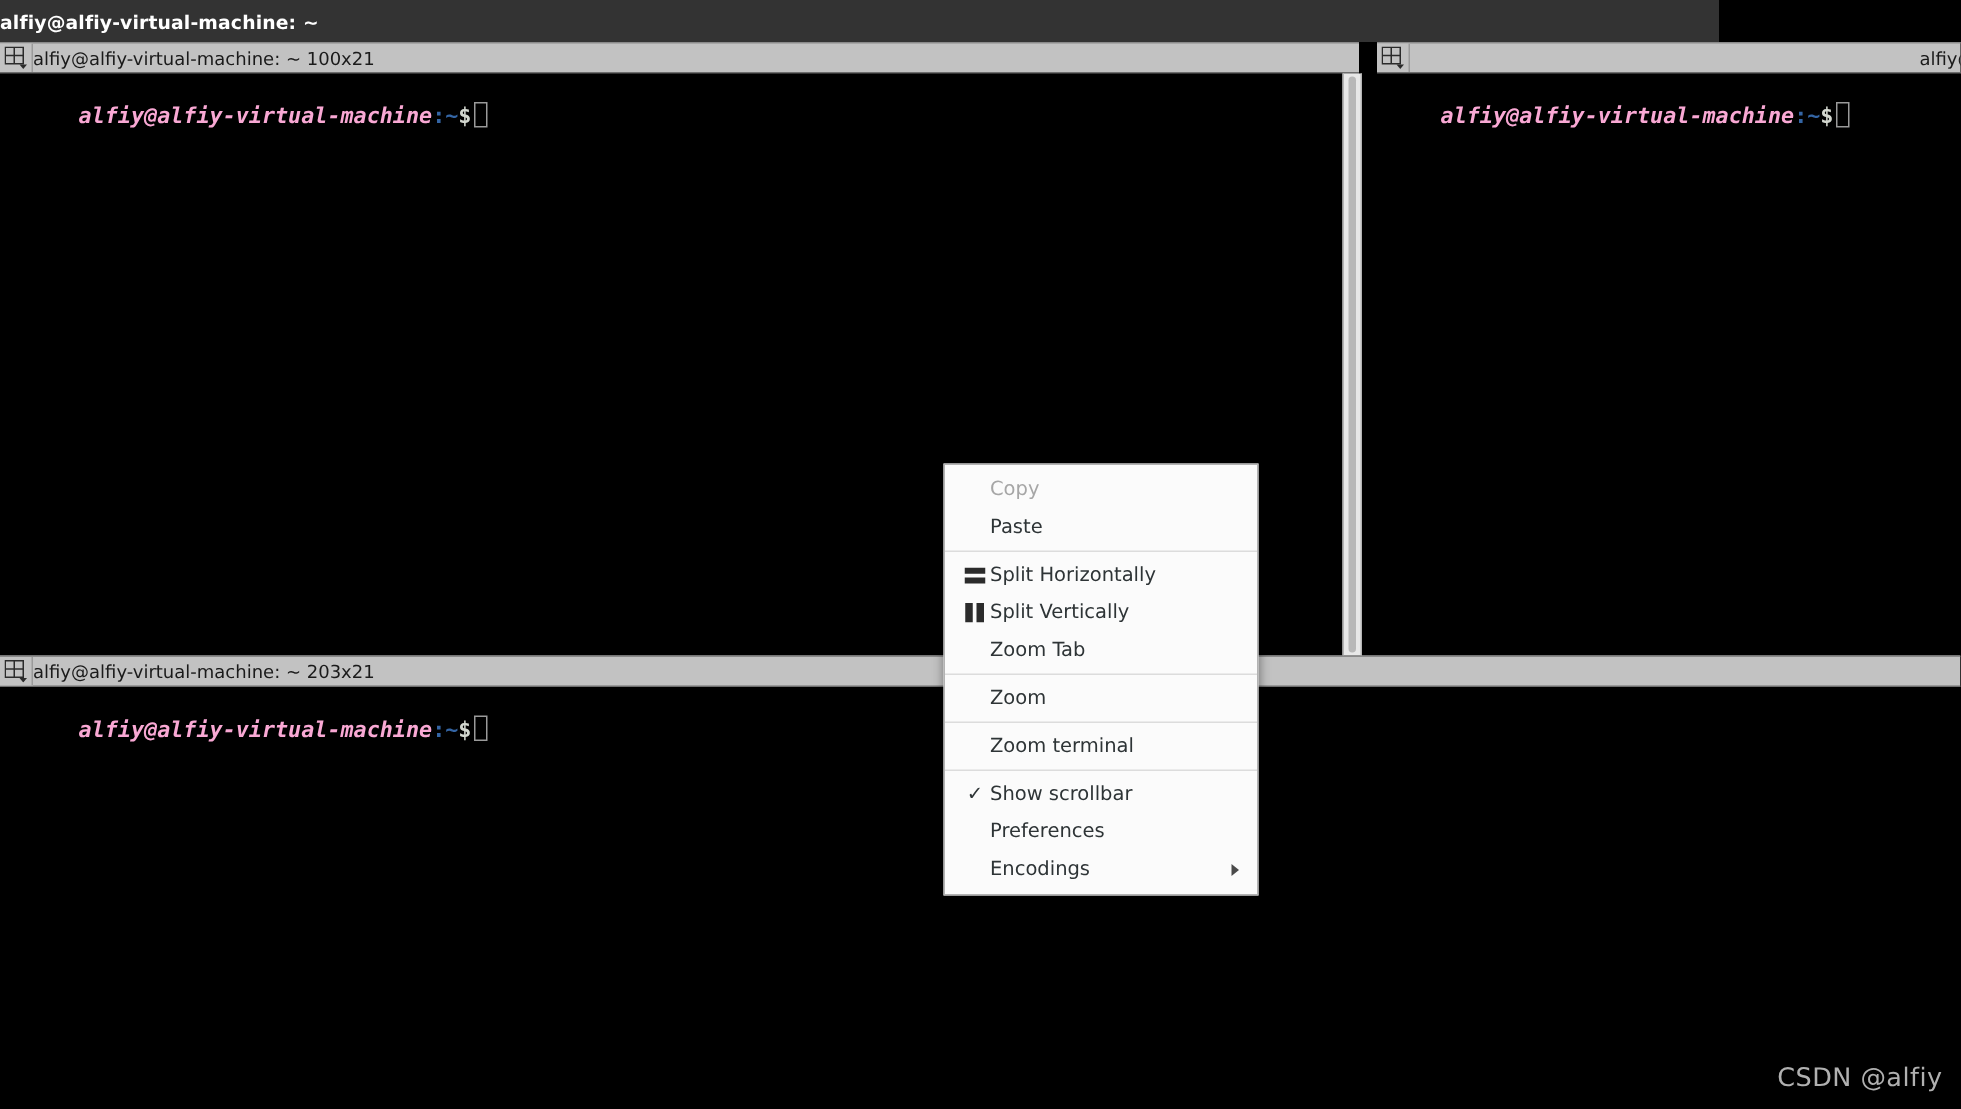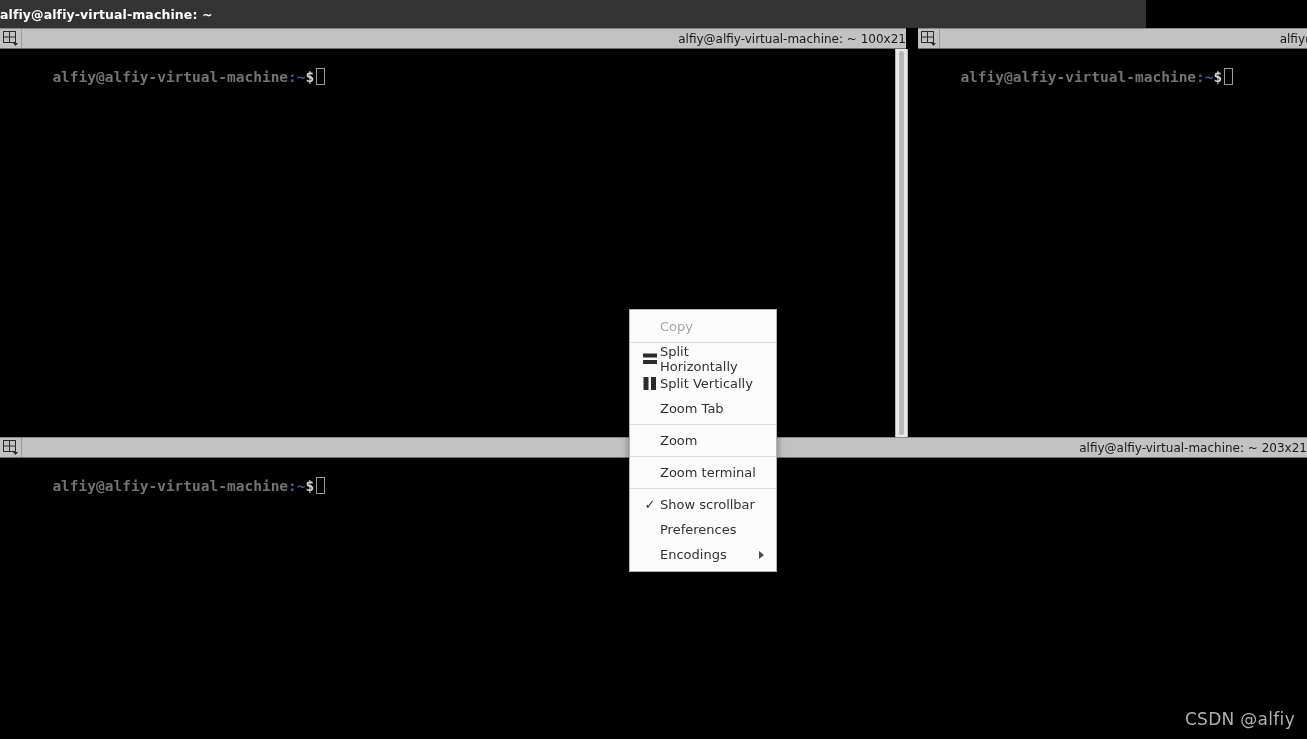--- a/index.html
+++ b/index.html
@@ -44,21 +44,21 @@
     height: 21px;
     background: #c2c2c2;
     border-top: 1px solid #8a8a8a;
     border-bottom: 1px solid #6e6e6e;
     display: flex;
     align-items: center;
     overflow: hidden;
   }
   .pane-header-title {
     flex: 1 1 auto;
-    text-align: right;
+    text-align: left;
     color: #1a1a1a;
     font-size: 12px;
     font-family: "DejaVu Sans", sans-serif;
     white-space: nowrap;
     overflow: hidden;
   }
   .pane-header-title.right-clip {
     text-align: right;
     padding-right: 0px;
   }
@@ -81,21 +81,21 @@
     background: #000000;
     overflow: hidden;
   }
   .term-line {
     font-family: "DejaVu Sans Mono", monospace;
     font-size: 14.5px;
     line-height: 19px;
     white-space: pre;
     padding-left: 0px;
   }
-  .c-green  { color: #737373; font-weight: bold; }
+  .c-green  { color: #f9a8d4; font-weight: bold; font-style: italic; }
   .c-blue   { color: #3465a4; font-weight: bold; }
   .c-white  { color: #d3d7cf; font-weight: bold; }
   .cursor-block {
     display: inline-block;
     width: 9px;
     height: 17px;
     border: 1px solid #9a9a9a;
     background: transparent;
     vertical-align: -3px;
     margin-left: 2px;
@@ -116,21 +116,21 @@
     bottom: 2px;
     background: #b8b8b8;
     border-radius: 5px;
   }
 
   
   .ctx-menu {
     position: absolute;
     left: 629px;
     top: 309px;
-    width: 148px;
+    width: 210px;
     background: #fbfbfb;
     border: 1px solid #b3b3b3;
     box-shadow: 0 2px 7px rgba(0,0,0,0.45);
     padding: 4px 0 4px 0;
     z-index: 50;
   }
   .ctx-item {
     position: relative;
     height: 25px;
     display: flex;
@@ -252,20 +252,23 @@
 
   <div class="term-pane" style="left:0px; top:458px; width:1307px; height:281px;">
     <div class="term-line">
       <span class="c-green">alfiy@alfiy-virtual-machine</span><span class="c-blue">:</span><span class="c-blue">~</span><span class="c-white">$</span><span class="cursor-block"></span>
     </div>
   </div>
 
   <div class="ctx-menu" id="ctx-menu">
       <div class="ctx-item disabled no-icon">
         <span class="ctx-label">Copy</span>
+      </div>
+      <div class="ctx-item no-icon">
+        <span class="ctx-label">Paste</span>
       </div>
       <div class="ctx-sep"></div>
       <div class="ctx-item">
         <span class="ctx-icon">
           <svg class="split-h-icon" width="14" height="12" viewBox="0 0 14 12" aria-hidden="true">
             <rect x="0" y="0.5" width="14" height="4" fill="#2b2b2b"></rect>
             <rect x="0" y="7" width="14" height="4" fill="#2b2b2b"></rect>
           </svg>
         </span>
         <span class="ctx-label">Split Horizontally</span>

